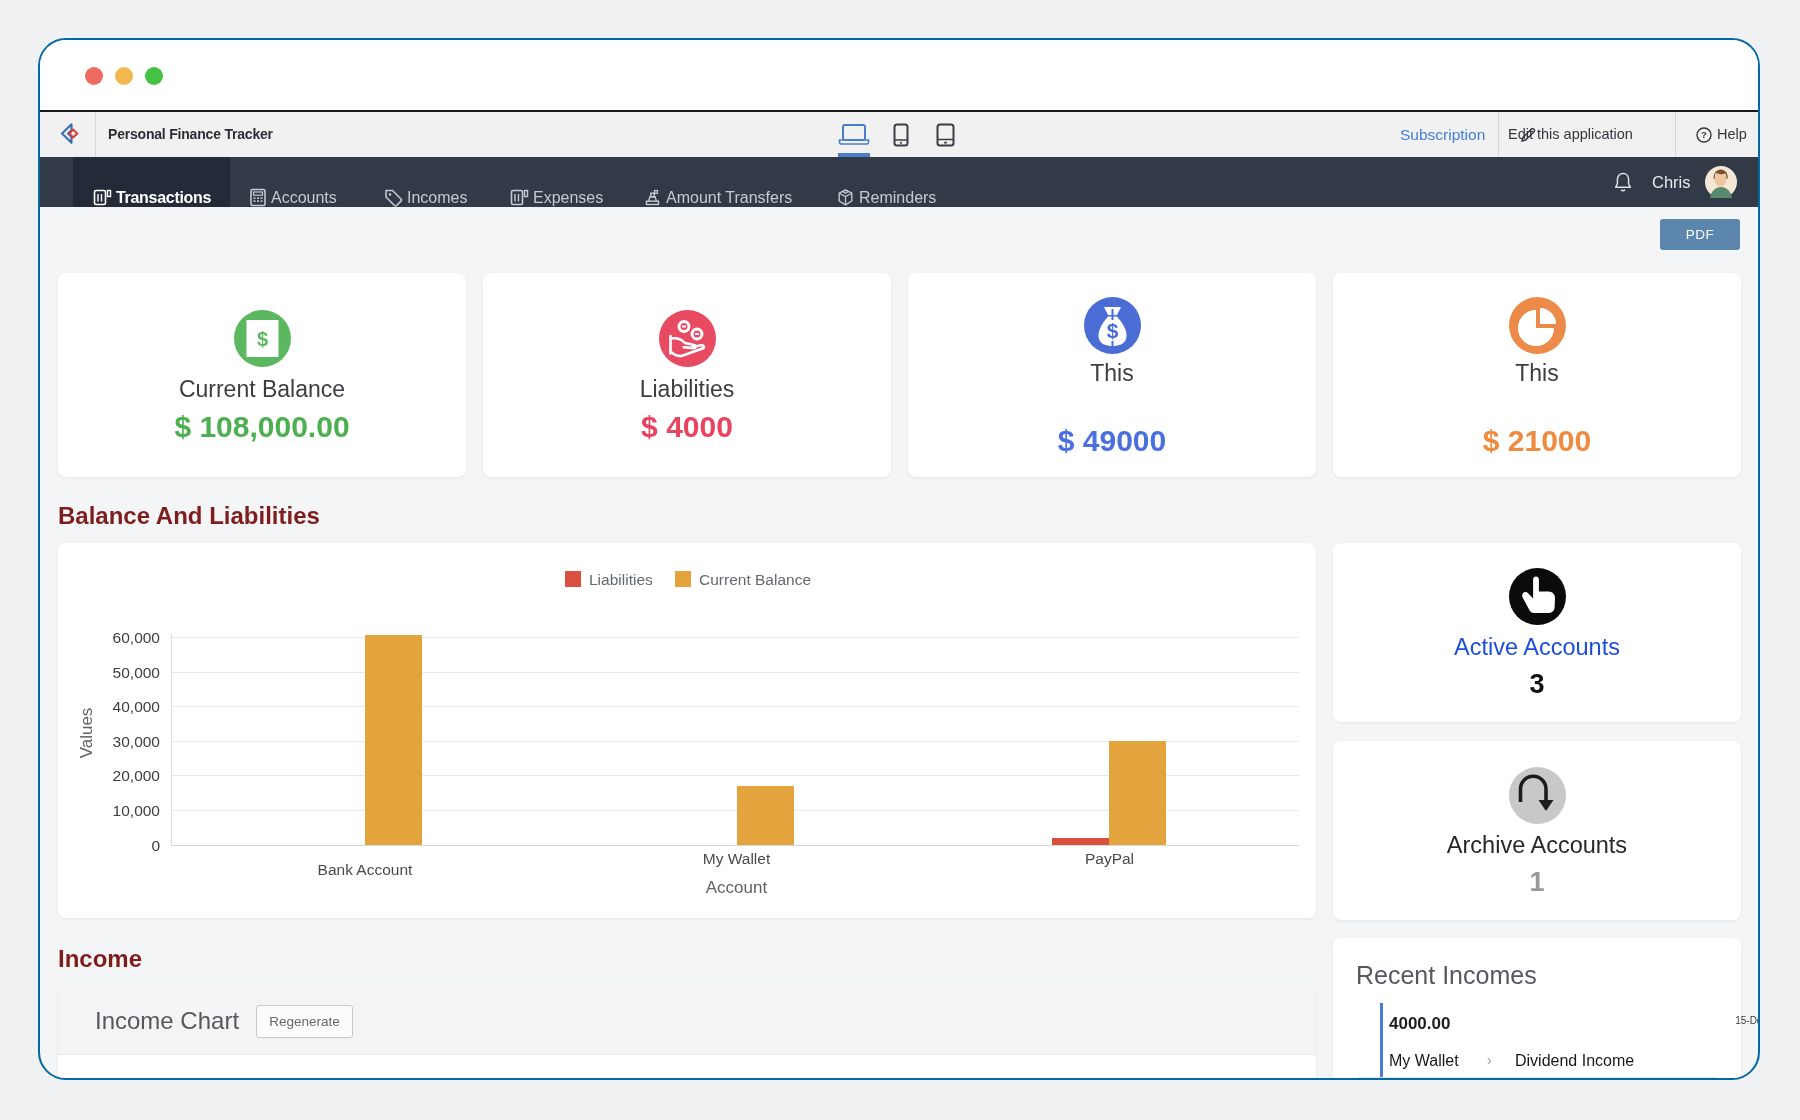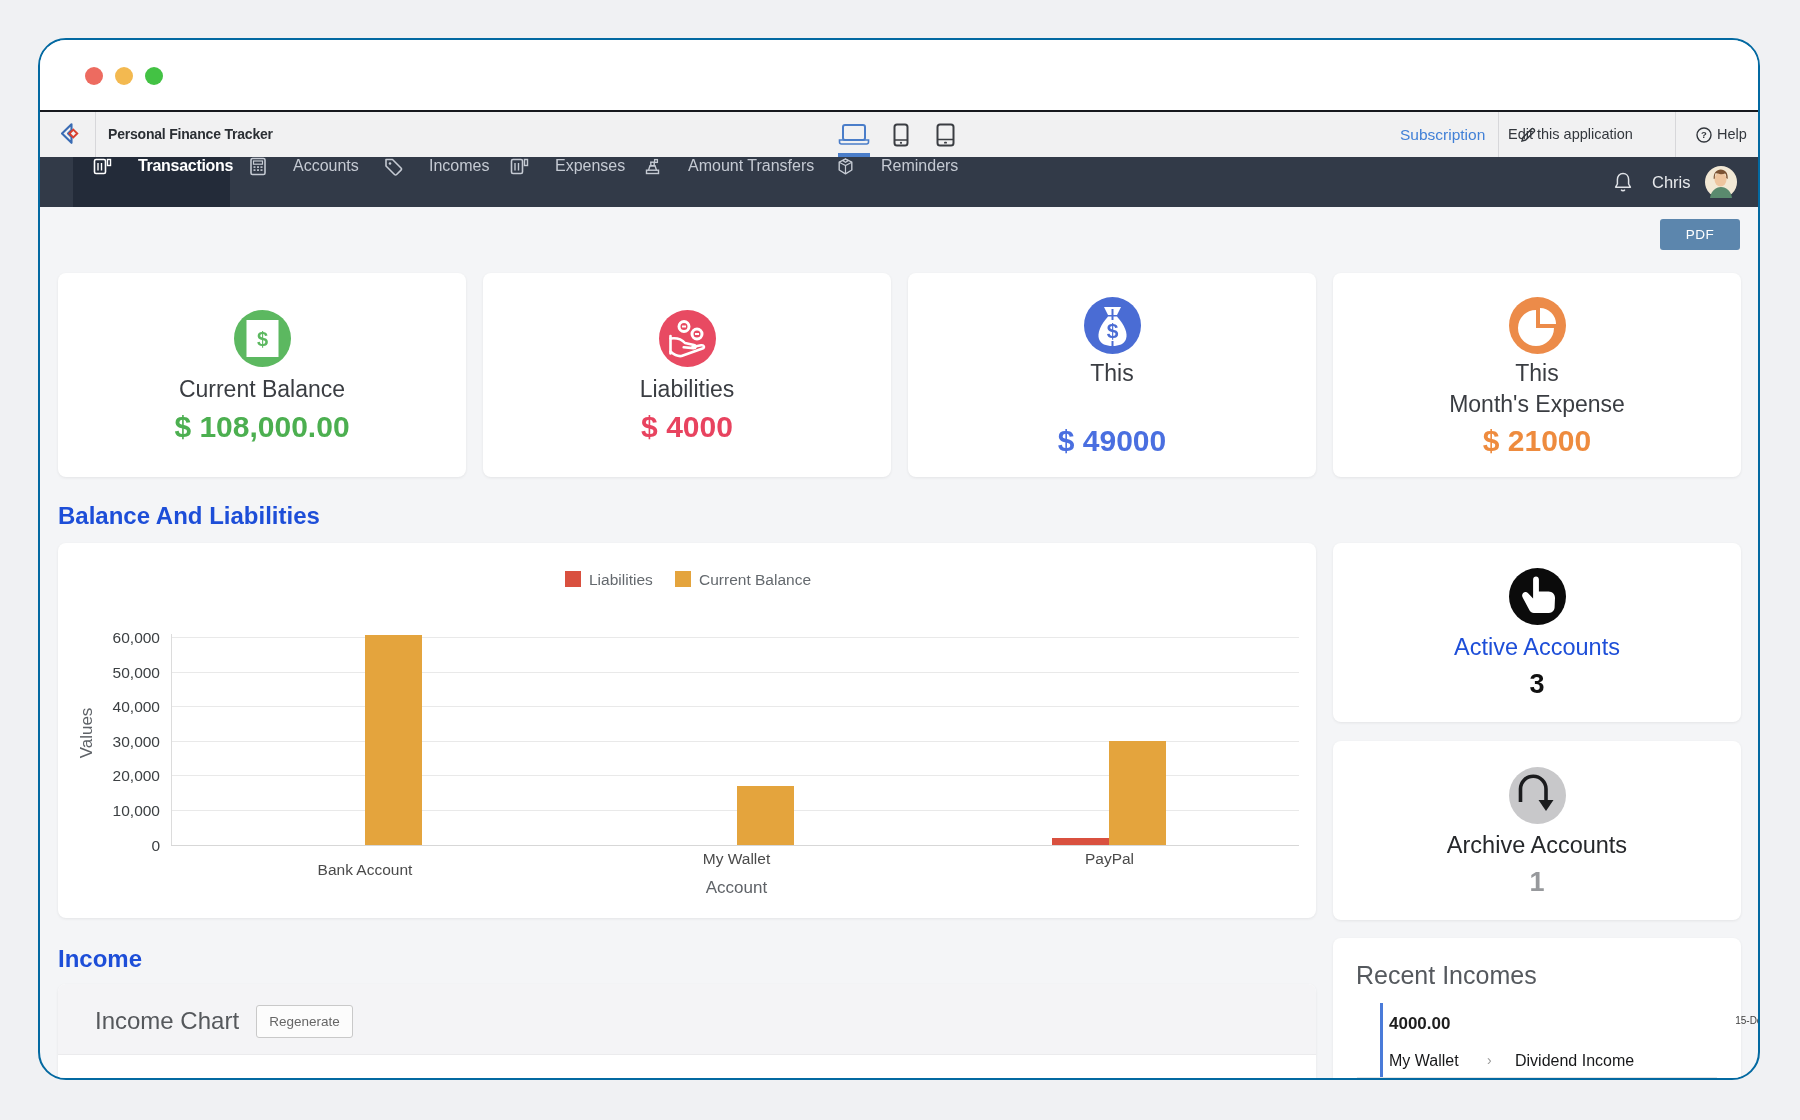--- a/index.html
+++ b/index.html
@@ -9,29 +9,29 @@
 
 .titlebar { position:absolute; left:0; top:0; width:100%; height:70px; background:#ffffff; }
 .dot { position:absolute; top:27px; width:18px; height:18px; border-radius:50%; }
 
 .appbar { position:absolute; left:0; top:70px; width:100%; height:47px; background:#f1f1f2; border-top:2px solid #17191e; }
 .vdiv { position:absolute; top:0; bottom:0; width:1px; background:#d7d7da; }
 .appttl { position:absolute; left:68px; top:0; height:45px; line-height:45px; font-size:14px; color:#2b2f34; font-weight:bold; letter-spacing:-0.2px; }
 .appright { position:absolute; top:0; height:45px; line-height:45px; font-size:14.5px; color:#33373d; }
 
 .nav { position:absolute; left:0; top:117px; width:100%; height:50px; background:#323a48; }
-.tab { position:absolute; top:0; height:50px; display:flex; align-items:flex-start; gap:26px; color:#c5cad3; font-size:16px; }
+.tab { position:absolute; top:0; height:50px; display:flex; align-items:flex-end; gap:4px; color:#c5cad3; font-size:16px; }
 .tab.active { color:#ffffff; font-weight:bold; letter-spacing:-0.3px; }
 .activebg { position:absolute; left:33px; top:0; width:157px; height:50px; background:#232b39; }
 
 .pdfbtn { position:absolute; left:1620px; top:179px; width:80px; height:31px; background:#5c86ad; border-radius:3px; color:#fff; font-size:13.5px; text-align:center; line-height:31px; letter-spacing:0.5px; }
 .card { position:absolute; background:#fff; border-radius:8px; box-shadow:0 1px 3px rgba(0,0,0,0.07); }
 .statlbl { position:absolute; width:100%; text-align:center; font-size:23px; color:#3a3d42; }
 .statval { position:absolute; width:100%; text-align:center; font-size:30px; font-weight:bold; }
-.sectitle { position:absolute; font-size:24px; font-weight:bold; color:#1d4ed8; }
+.sectitle { position:absolute; font-size:24px; font-weight:bold; color:#7f1d1d; }
 
 .gline { position:absolute; height:1px; background:#e9e9e9; }
 .ylab { position:absolute; width:60px; text-align:right; font-size:15.5px; color:#3c4043; }
 .bar { position:absolute; }
 .xlab { position:absolute; text-align:center; font-size:15.5px; color:#4a4a4a; }
 .legtxt { font-size:15.5px; color:#64696e; }
 .smallnum { font-weight:bold; font-size:27px; }
 </style>
 </head>
 <body>
@@ -194,21 +194,20 @@
   </svg>
   <div class="statlbl" style="left:868px; top:320px; width:408px;">This</div>
   <div class="statval" style="left:868px; top:384px; width:408px; color:#4a6fe0;">$ 49000</div>
 
   <svg class="abs" style="left:1468.5px; top:256.5px;" width="57" height="57" viewBox="0 0 57 57">
     <circle cx="28.5" cy="28.5" r="28.5" fill="#ec8b49"></circle>
     <path d="M27 31 L27 13 A18 18 0 1 0 45 31 Z" fill="#fff"></path>
     <path d="M31 27 L31 11 A16 16 0 0 1 47 27 Z" fill="#fff"></path>
   </svg>
   <div class="statlbl" style="left:1293px; top:320px; width:408px;">This</div>
-  <div class="statlbl" style="left:1293px; top:351px; width:408px;">Month's Expense</div>
   <div class="statval" style="left:1293px; top:384px; width:408px; color:#ee8b3e;">$ 21000</div>
 
   <div class="sectitle" style="left:18px; top:462px;">Balance And Liabilities</div>
 
   <div class="card" style="left:18px; top:503px; width:1258px; height:375px;"></div>
 
   <div class="abs" style="left:525px; top:531px; width:16px; height:16px; background:#d9503f;"></div>
   <div class="abs legtxt" style="left:549px; top:531px;">Liabilities</div>
   <div class="abs" style="left:635px; top:531px; width:16px; height:16px; background:#e4a43d;"></div>
   <div class="abs legtxt" style="left:659px; top:531px;">Current Balance</div>

